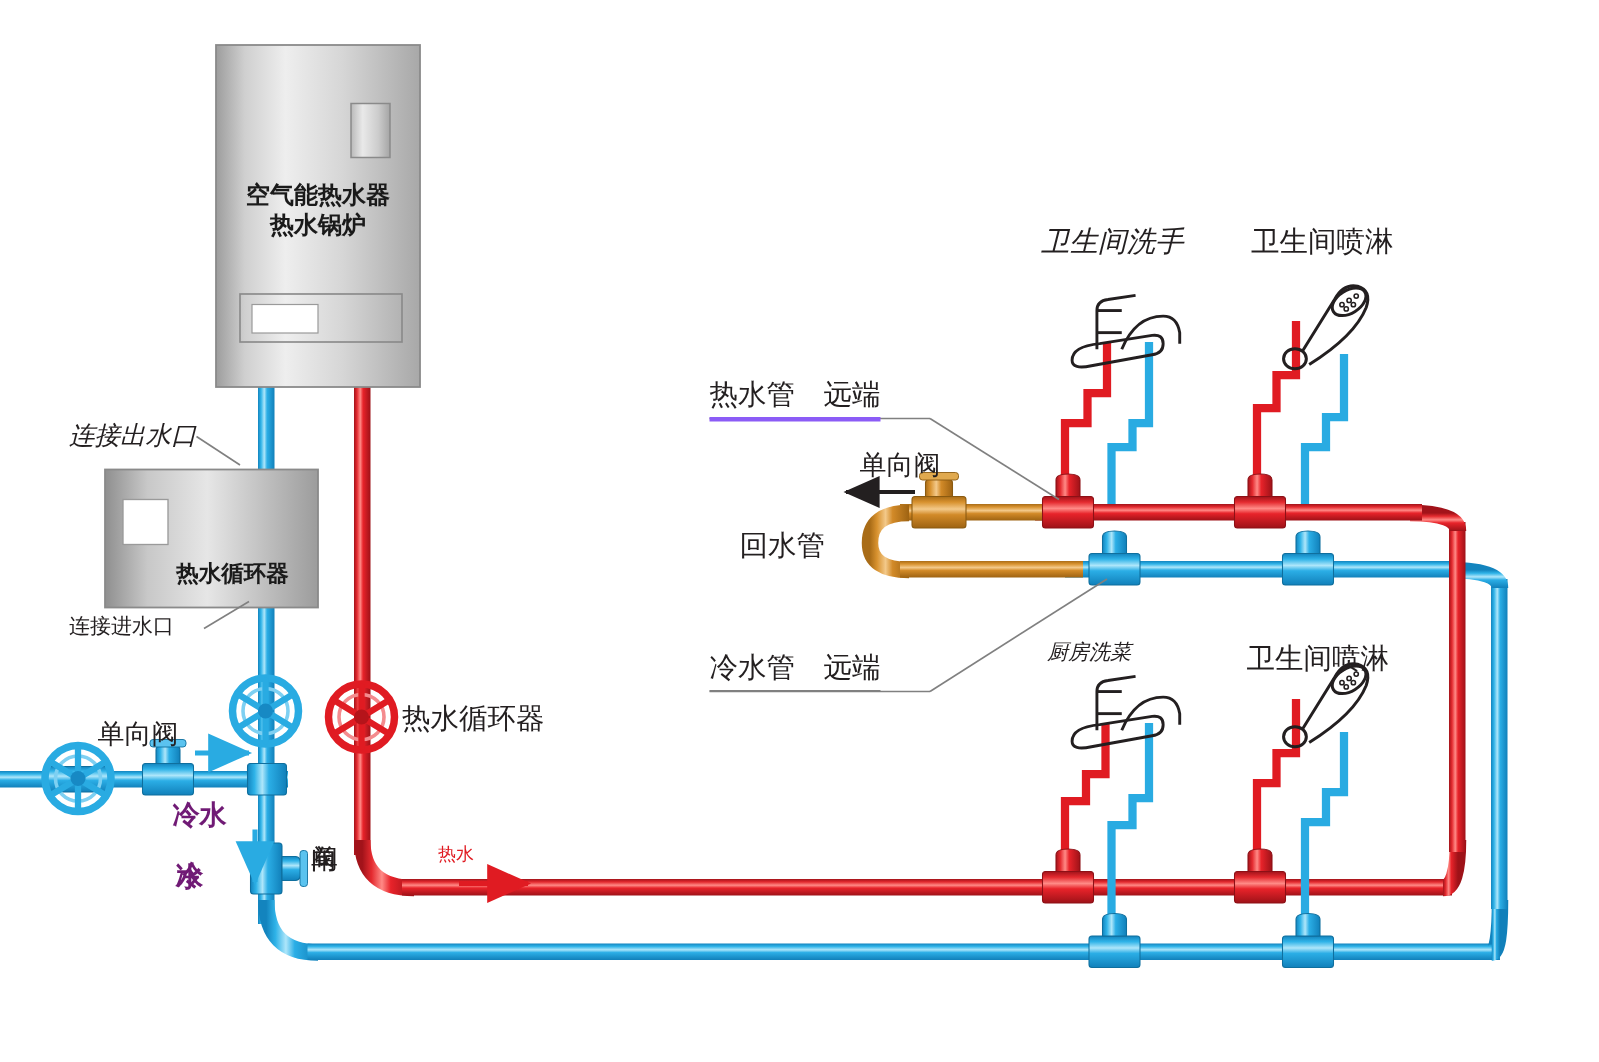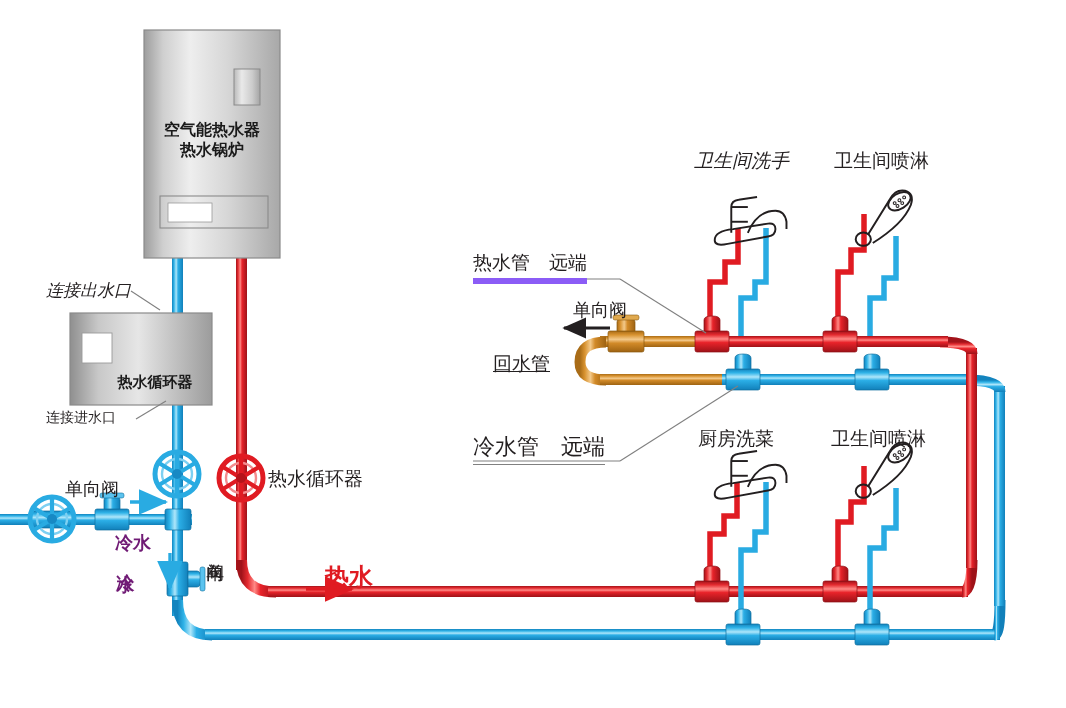--- a/index.html
+++ b/index.html
@@ -335,28 +335,28 @@
 <div class="lbl lbl-dark" style="left:65px;top:477px;font-size:18px;">单向阀</div>
 
 <div class="lbl lbl-dark vert" style="left:206px;top:549px;font-size:18px;">单向阀</div>
 
 <div class="lbl lbl-dark" style="left:268px;top:466px;font-size:19px;">热水循环器</div>
 
 <div class="lbl lbl-blue" style="left:115px;top:531px;font-size:18px;font-weight:bold;">冷水</div>
 
 <div class="lbl lbl-blue vert" style="left:116px;top:560px;font-size:18px;font-weight:bold;">冷水</div>
 
-<div class="lbl lbl-red" style="left:325px;top:561px;font-size:24px;font-weight:bold;">热水</div>
-
-<div class="lbl lbl-dark" style="left:473px;top:250px;font-size:19px;padding-bottom:2px;border-bottom:6px solid #8b5cf6;">热水管　远端</div>
-
-<div class="lbl lbl-dark" style="left:473px;top:432px;font-size:22px;padding-bottom:2px;border-bottom:1px solid #808080;">冷水管　远端</div>
+<div class="lbl lbl-red" style="left:292px;top:561px;font-size:12px;font-weight:normal;">热水</div>
+
+<div class="lbl lbl-dark" style="left:473px;top:250px;font-size:19px;padding-bottom:2px;border-bottom:3px solid #8b5cf6;">热水管　远端</div>
+
+<div class="lbl lbl-dark" style="left:473px;top:432px;font-size:19px;padding-bottom:2px;border-bottom:1px solid #808080;">冷水管　远端</div>
 
 <div class="lbl lbl-dark" style="left:573px;top:298px;font-size:18px;">单向阀</div>
 
-<div class="lbl lbl-dark" style="left:493px;top:351px;font-size:19px;text-decoration:underline;">回水管</div>
+<div class="lbl lbl-dark" style="left:493px;top:351px;font-size:19px;">回水管</div>
 
 <div class="lbl lbl-dark" style="left:694px;top:148px;font-size:19px;font-style:italic;">卫生间洗手</div>
 <div class="lbl lbl-dark" style="left:834px;top:148px;font-size:19px;">卫生间喷淋</div>
-<div class="lbl lbl-dark" style="left:698px;top:426px;font-size:19px;">厨房洗菜</div>
+<div class="lbl lbl-dark" style="left:698px;top:426px;font-size:14px;font-style:italic;">厨房洗菜</div>
 <div class="lbl lbl-dark" style="left:831px;top:426px;font-size:19px;">卫生间喷淋</div>
 
 </div>
 
 </body></html>

